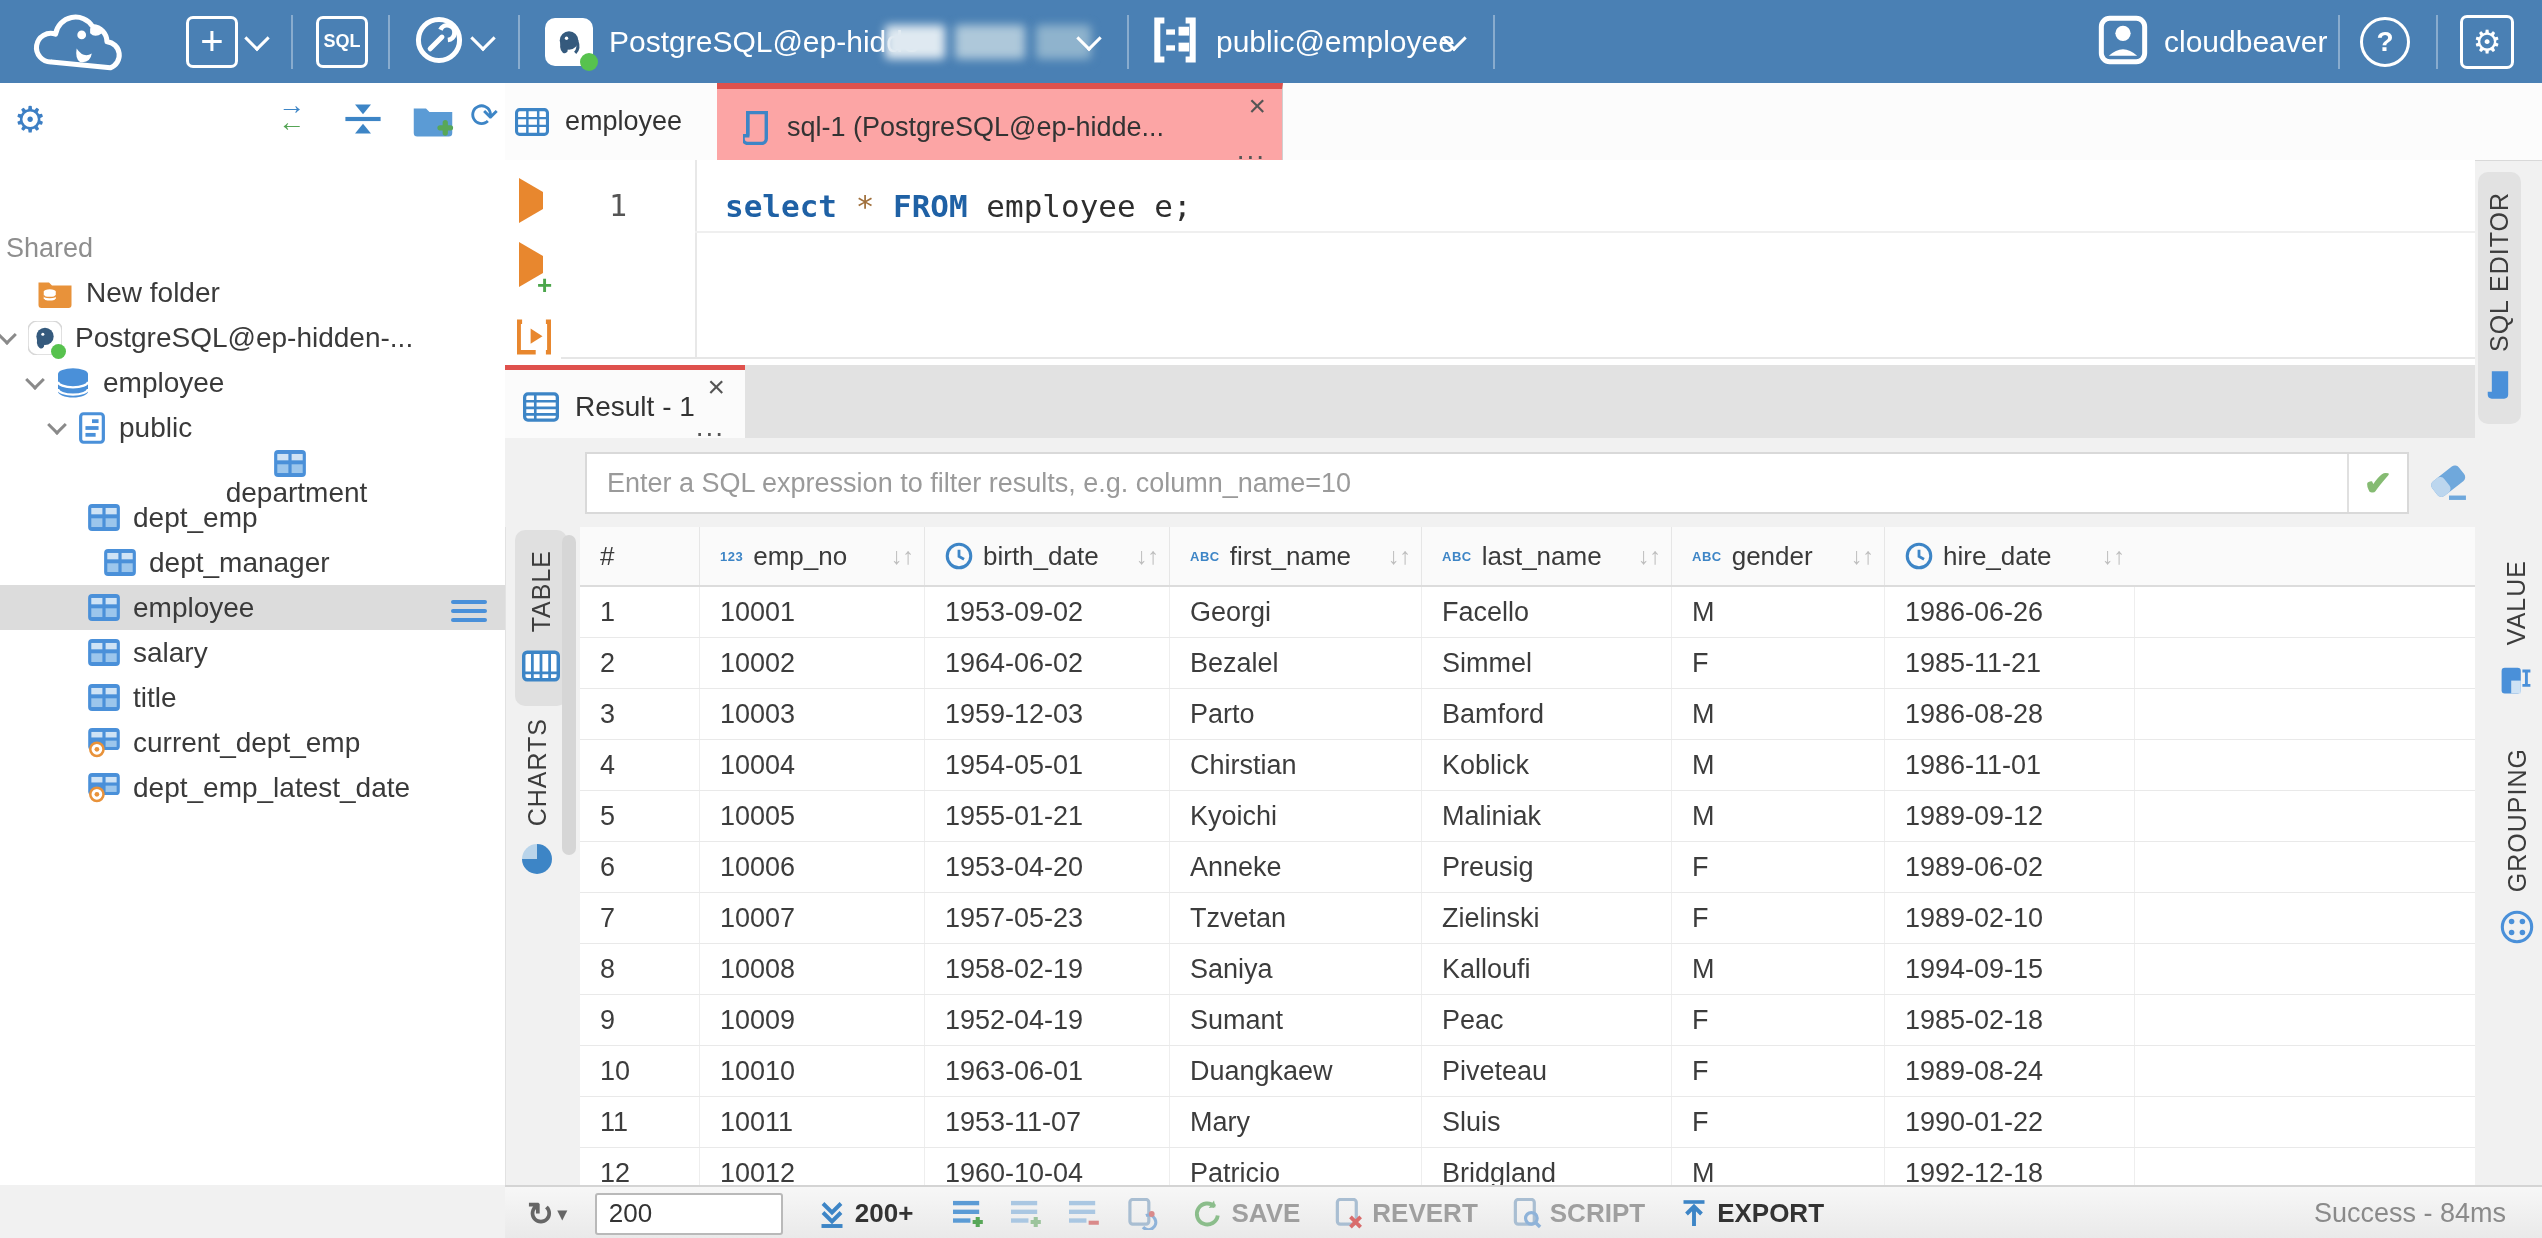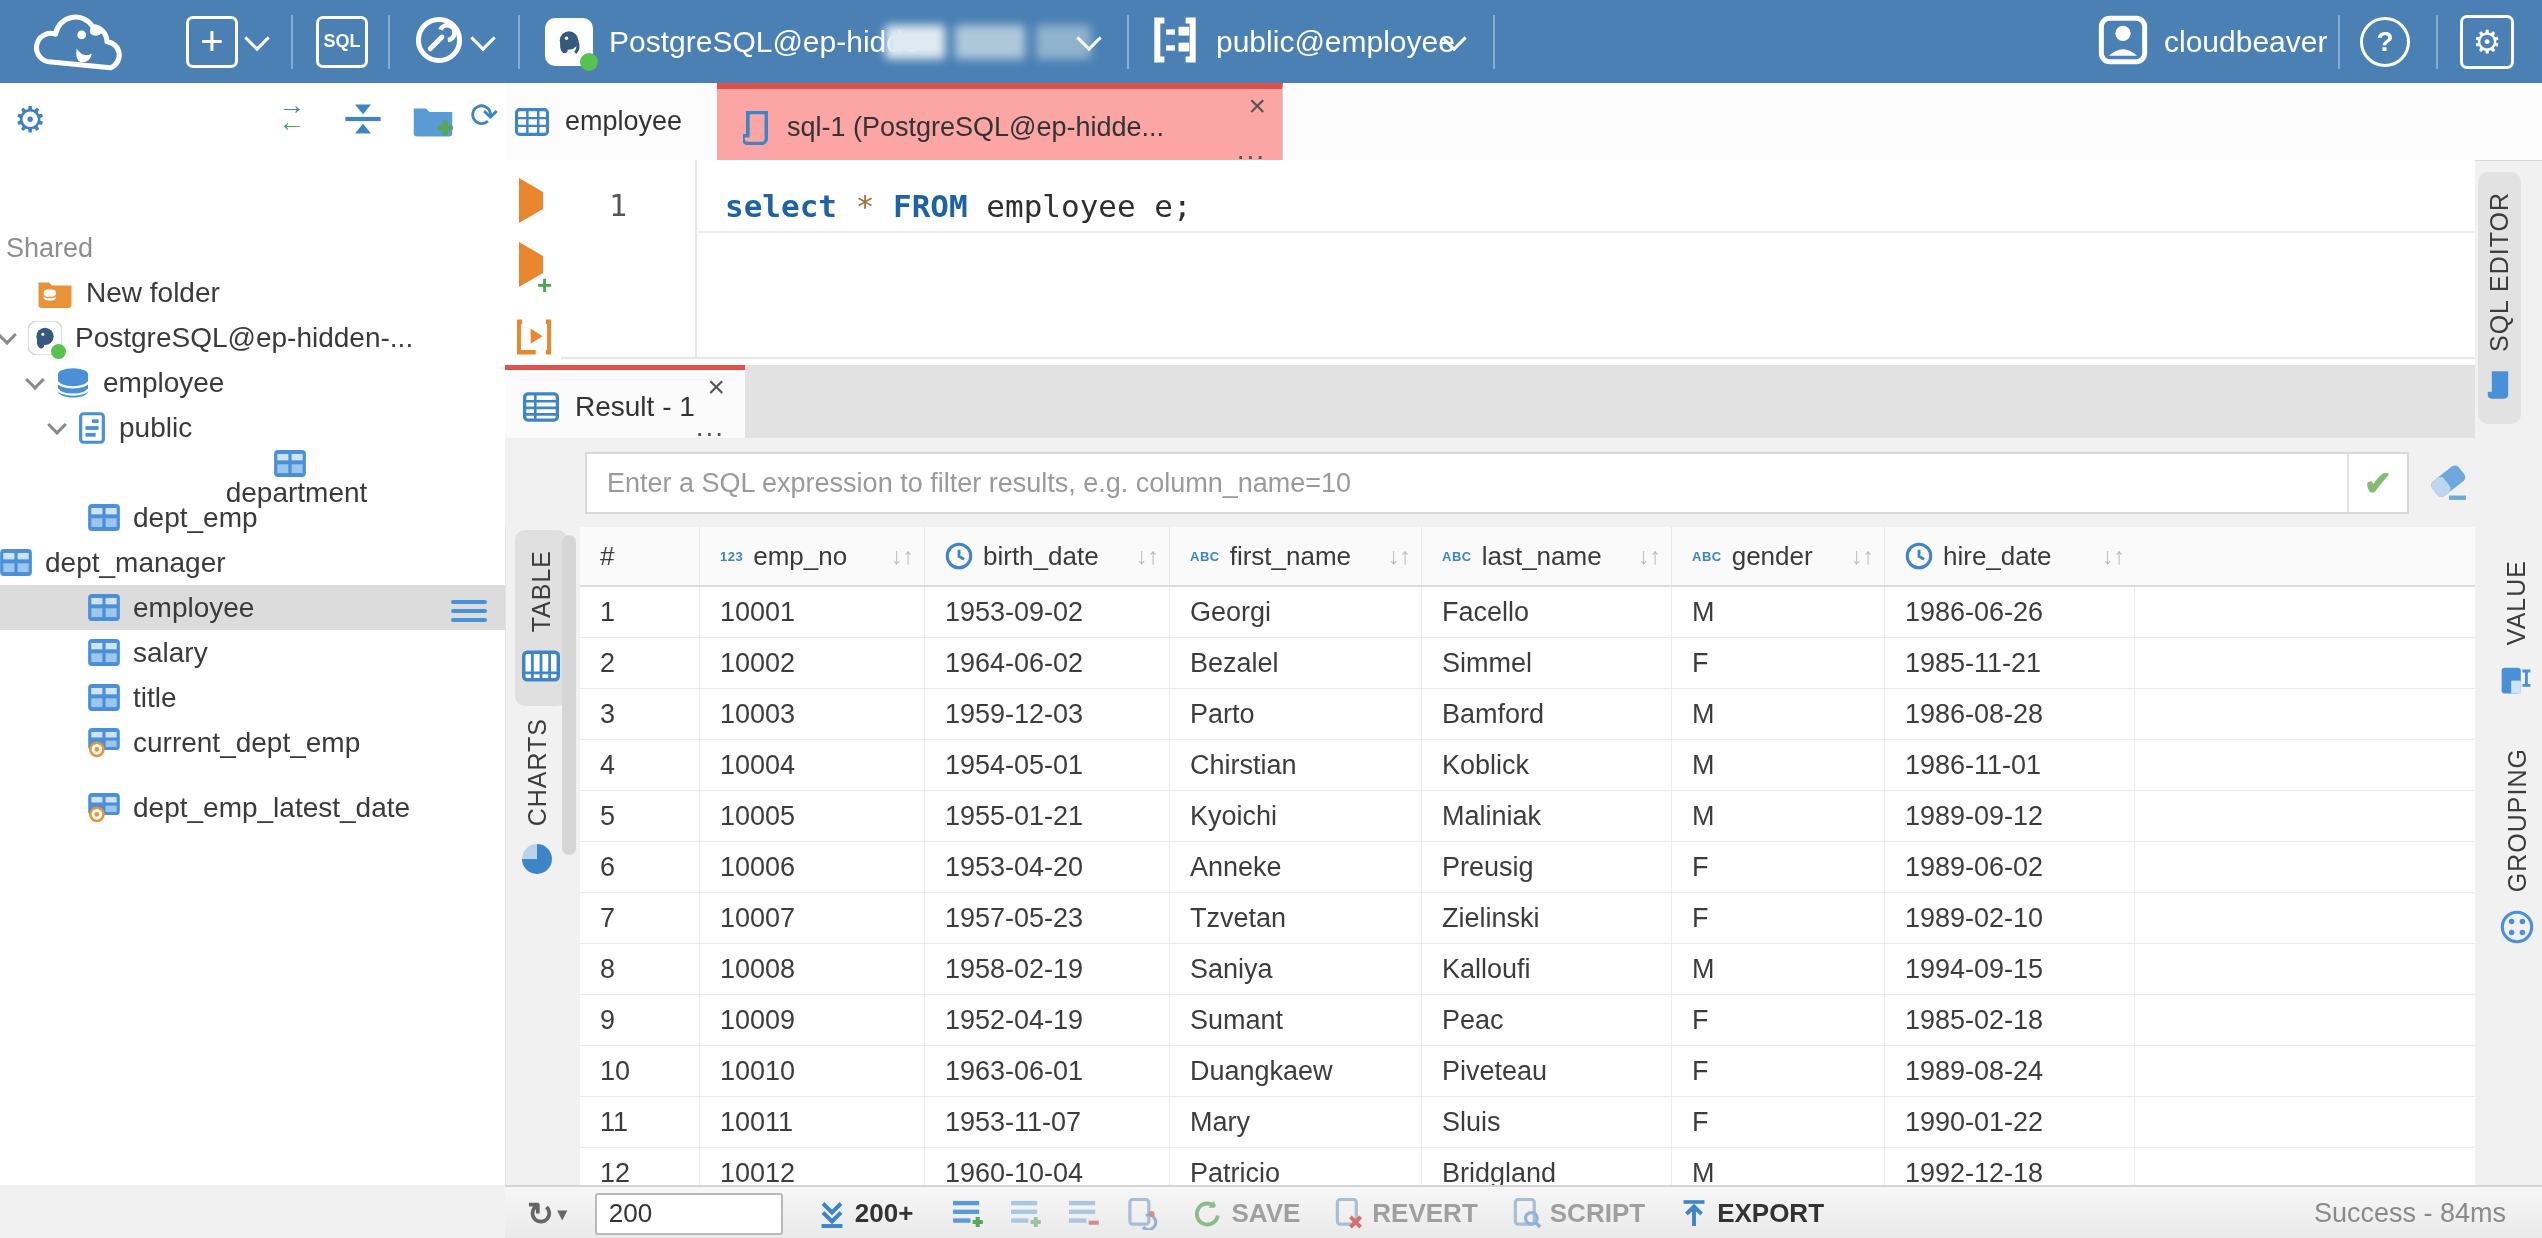--- a/index.html
+++ b/index.html
@@ -253,21 +253,21 @@
           <svg width="32" height="27" viewBox="0 0 20 17">
             <rect width="20" height="17" rx="2.5" fill="#4a90d9"></rect>
             <rect x="2" y="2.5" width="7" height="4" fill="#cfe3f5"></rect>
             <rect x="11" y="2.5" width="7" height="4" fill="#cfe3f5"></rect>
             <rect x="2" y="9" width="7" height="5.5" fill="#9cc6ec"></rect>
             <rect x="11" y="9" width="7" height="5.5" fill="#9cc6ec"></rect>
           </svg>
         </span>
       <span>dept_emp</span>
     </div>
-    <div class="titem" style="">
+    <div class="titem" style="padding-left:88px;margin-left:16px;">
       <span class="ticon">
           <svg width="32" height="27" viewBox="0 0 20 17">
             <rect width="20" height="17" rx="2.5" fill="#4a90d9"></rect>
             <rect x="2" y="2.5" width="7" height="4" fill="#cfe3f5"></rect>
             <rect x="11" y="2.5" width="7" height="4" fill="#cfe3f5"></rect>
             <rect x="2" y="9" width="7" height="5.5" fill="#9cc6ec"></rect>
             <rect x="11" y="9" width="7" height="5.5" fill="#9cc6ec"></rect>
           </svg>
         </span>
       <span>dept_manager</span>
@@ -319,21 +319,21 @@
             <rect width="20" height="14" rx="2.5" fill="#4a90d9"></rect>
             <rect x="2" y="2.5" width="7" height="3.5" fill="#cfe3f5"></rect>
             <rect x="11" y="2.5" width="7" height="3.5" fill="#cfe3f5"></rect>
             <rect x="11" y="8" width="7" height="4" fill="#9cc6ec"></rect>
             <circle cx="5.5" cy="13.5" r="4.2" fill="#fff" stroke="#e8923a" stroke-width="1.6"></circle>
             <circle cx="5.5" cy="13.5" r="1.5" fill="#e8923a"></circle>
           </svg>
         </span>
       <span>current_dept_emp</span>
     </div>
-    <div class="titem" style="padding-left:88px;margin-top:20px;">
+    <div class="titem" style="padding-left:88px;">
       <span class="ticon">
           <svg width="32" height="30" viewBox="0 0 20 19">
             <rect width="20" height="14" rx="2.5" fill="#4a90d9"></rect>
             <rect x="2" y="2.5" width="7" height="3.5" fill="#cfe3f5"></rect>
             <rect x="11" y="2.5" width="7" height="3.5" fill="#cfe3f5"></rect>
             <rect x="11" y="8" width="7" height="4" fill="#9cc6ec"></rect>
             <circle cx="5.5" cy="13.5" r="4.2" fill="#fff" stroke="#e8923a" stroke-width="1.6"></circle>
             <circle cx="5.5" cy="13.5" r="1.5" fill="#e8923a"></circle>
           </svg>
         </span>

